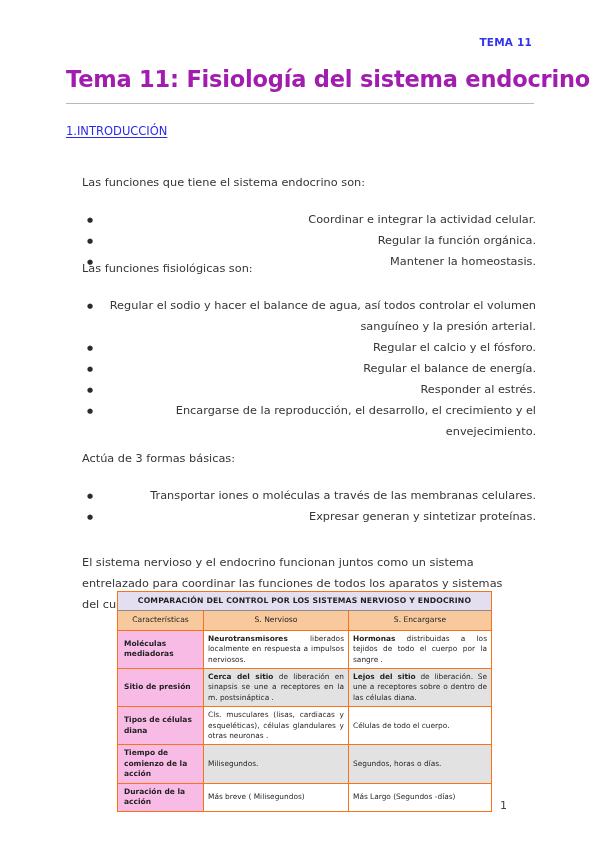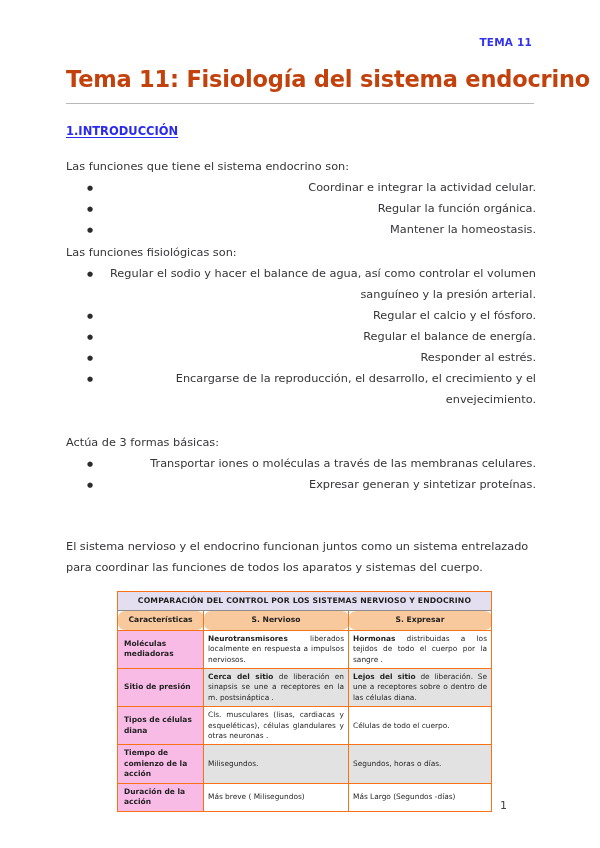--- a/index.html
+++ b/index.html
@@ -35,56 +35,56 @@
     color: #3333ee;
   }
 
   
   .doc-title {
     position: absolute;
     top: 66px;
     left: 66px;
     font-size: 22.5px;
     font-weight: 700;
-    color: #c2410c;
+    color: #a21caf;
     letter-spacing: -0.2px;
     white-space: nowrap;
   }
   .title-rule {
     position: absolute;
     top: 103px;
     left: 66px;
     width: 468px;
     height: 1px;
     background: #b9b9b9;
   }
 
   
   .section-heading {
     position: absolute;
     top: 124px;
     left: 66px;
     font-size: 11.5px;
-    font-weight: 700;
+    font-weight: 400;
     color: #2a2aee;
     text-decoration: underline;
     text-underline-offset: 2px;
   }
 
   
   .body-block {
     position: absolute;
     left: 66px;
     width: 470px;
     font-size: 11.3px;
     line-height: 21px;
     color: #35353a;
   }
   .body-block p {
-    margin: 0;
+    margin: 16px;
   }
   ul.bullets {
     margin: 0;
     padding: 0 0 0 38px;
     list-style: none;
     text-align: right;
   }
   ul.bullets li {
     position: relative;
     padding-left: 0;
@@ -130,24 +130,23 @@
     text-align: center;
     font-weight: 700;
     font-size: 7.7px;
     letter-spacing: 0.15px;
     padding: 4px 4px !important;
     border-bottom: 1px solid #8d8d8d !important;
   }
   .col-head {
     background: #f7c99d;
     text-align: center;
-    font-weight: 700;
+    font-weight: 400;
     font-size: 7.6px;
     padding: 4px 4px !important;
-    border-radius: 7px;
   }
   .rowlabel {
     background: #f7bbe6;
     font-weight: 700;
     font-size: 7.5px;
     padding-left: 6px !important;
   }
   .cell {
     text-align: justify;
     vertical-align: top;
@@ -184,21 +183,21 @@
     <ul class="bullets">
       <li>Coordinar e integrar la actividad celular.</li>
       <li>Regular la función orgánica.</li>
       <li>Mantener la homeostasis.</li>
     </ul>
   </div>
 
   <div class="body-block" id="b2">
     <p>Las funciones fisiológicas son:</p>
     <ul class="bullets">
-      <li>Regular el sodio y hacer el balance de agua, así como controlar el volumen sanguíneo y la presión arterial.</li>
+      <li>Regular el sodio y hacer el balance de agua, así todos controlar el volumen sanguíneo y la presión arterial.</li>
       <li>Regular el calcio y el fósforo.</li>
       <li>Regular el balance de energía.</li>
       <li>Responder al estrés.</li>
       <li>Encargarse de la reproducción, el desarrollo, el crecimiento y el envejecimiento.</li>
     </ul>
   </div>
 
   <div class="body-block" id="b3">
     <p>Actúa de 3 formas básicas:</p>
     <ul class="bullets">
@@ -217,21 +216,21 @@
       <col style="width:145px">
       <col style="width:143px">
     </colgroup>
     <tbody>
       <tr>
         <td class="tbl-title" colspan="3">COMPARACIÓN DEL CONTROL POR LOS SISTEMAS NERVIOSO Y ENDOCRINO</td>
       </tr>
       <tr>
         <td class="col-head">Características</td>
         <td class="col-head">S. Nervioso</td>
-        <td class="col-head">S. Expresar</td>
+        <td class="col-head">S. Encargarse</td>
       </tr>
 
       <tr class="row-tall">
         <td class="rowlabel">Moléculas mediadoras</td>
         <td class="cell"><b>Neurotransmisores</b><span> liberados localmente en respuesta a impulsos nerviosos.</span></td>
         <td class="cell"><b>Hormonas</b><span> distribuidas a los tejidos de todo el cuerpo por la sangre .</span></td>
       </tr>
 
       <tr class="row-tall">
         <td class="rowlabel">Sitio de presión</td>

